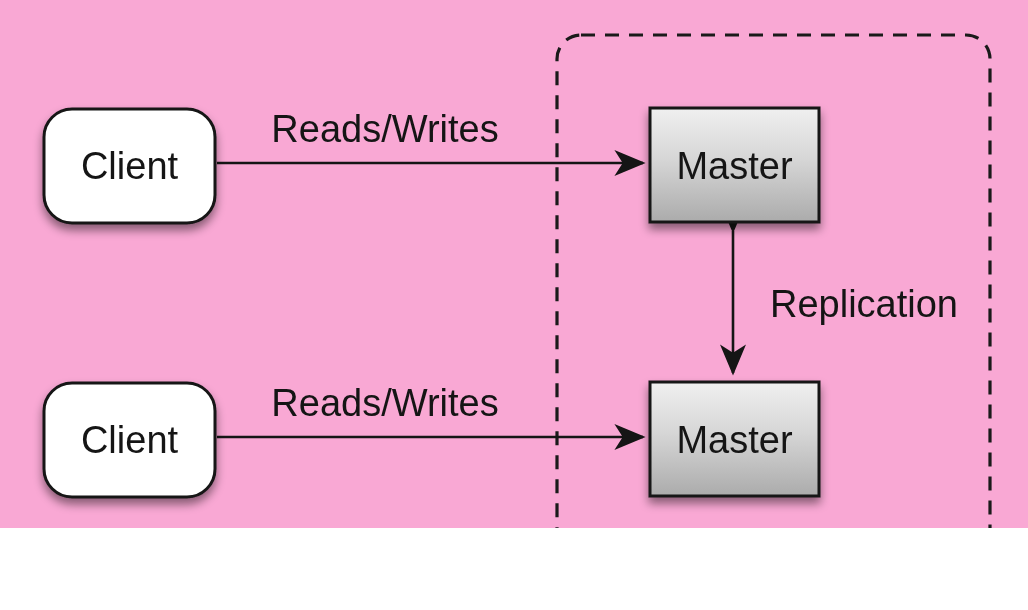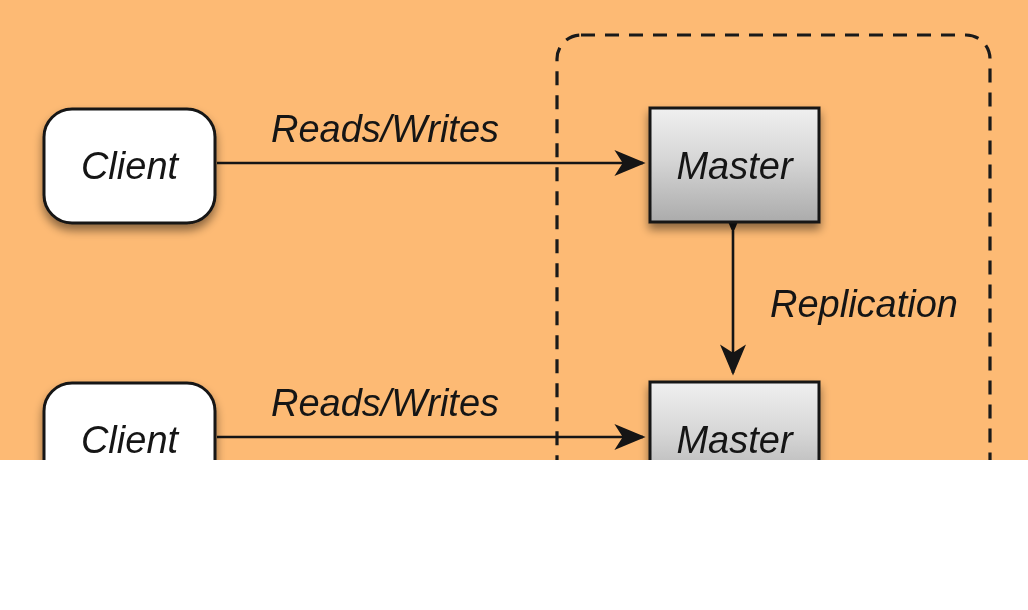--- a/index.html
+++ b/index.html
@@ -4,25 +4,24 @@
 <title>Diagram</title>
 <style>
   html, body {
     margin: 0;
     padding: 0;
     background: #ffffff;
   }
   .canvas {
     position: relative;
     width: 1028px;
-    height: 460px;
-    background: #fdba74;
+    height: 528px;
+    background: #f9a8d4;
     overflow: hidden;
     font-family: "Liberation Sans", sans-serif;
-    font-style: italic;
   }
   svg text {
     font-family: "Liberation Sans", sans-serif;
     fill: #151515;
   }
   .node-label {
     font-size: 38px;
   }
   .edge-label {
     font-size: 38px;

